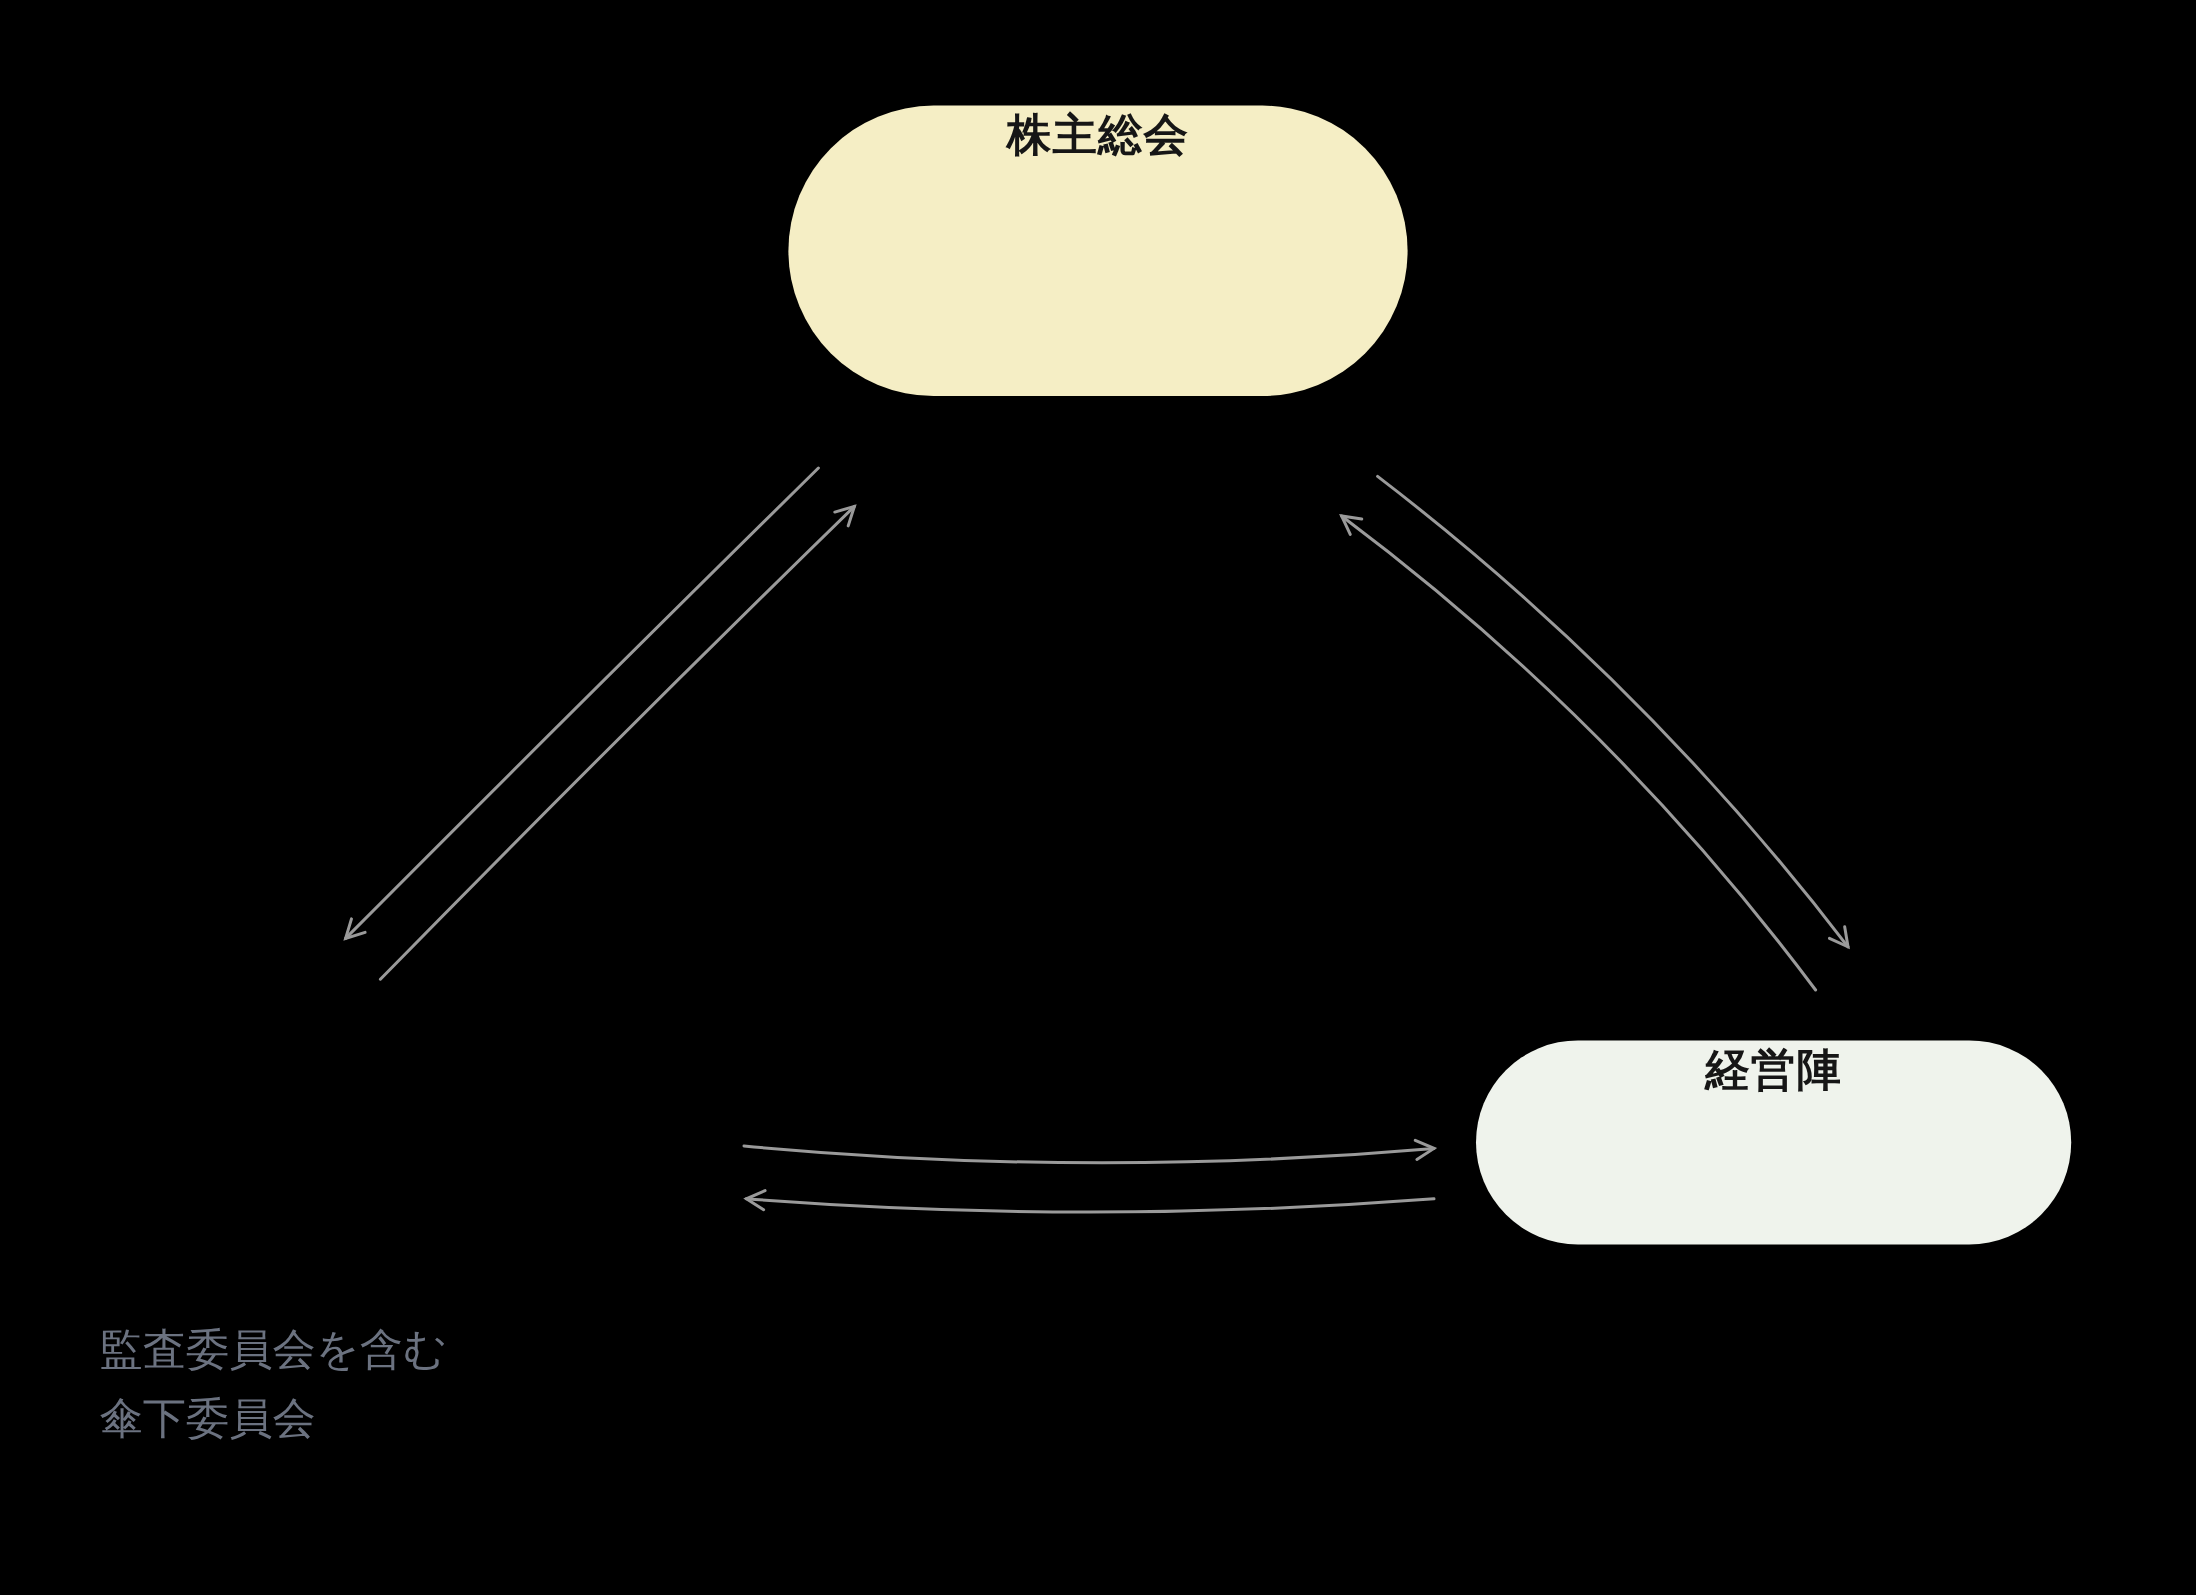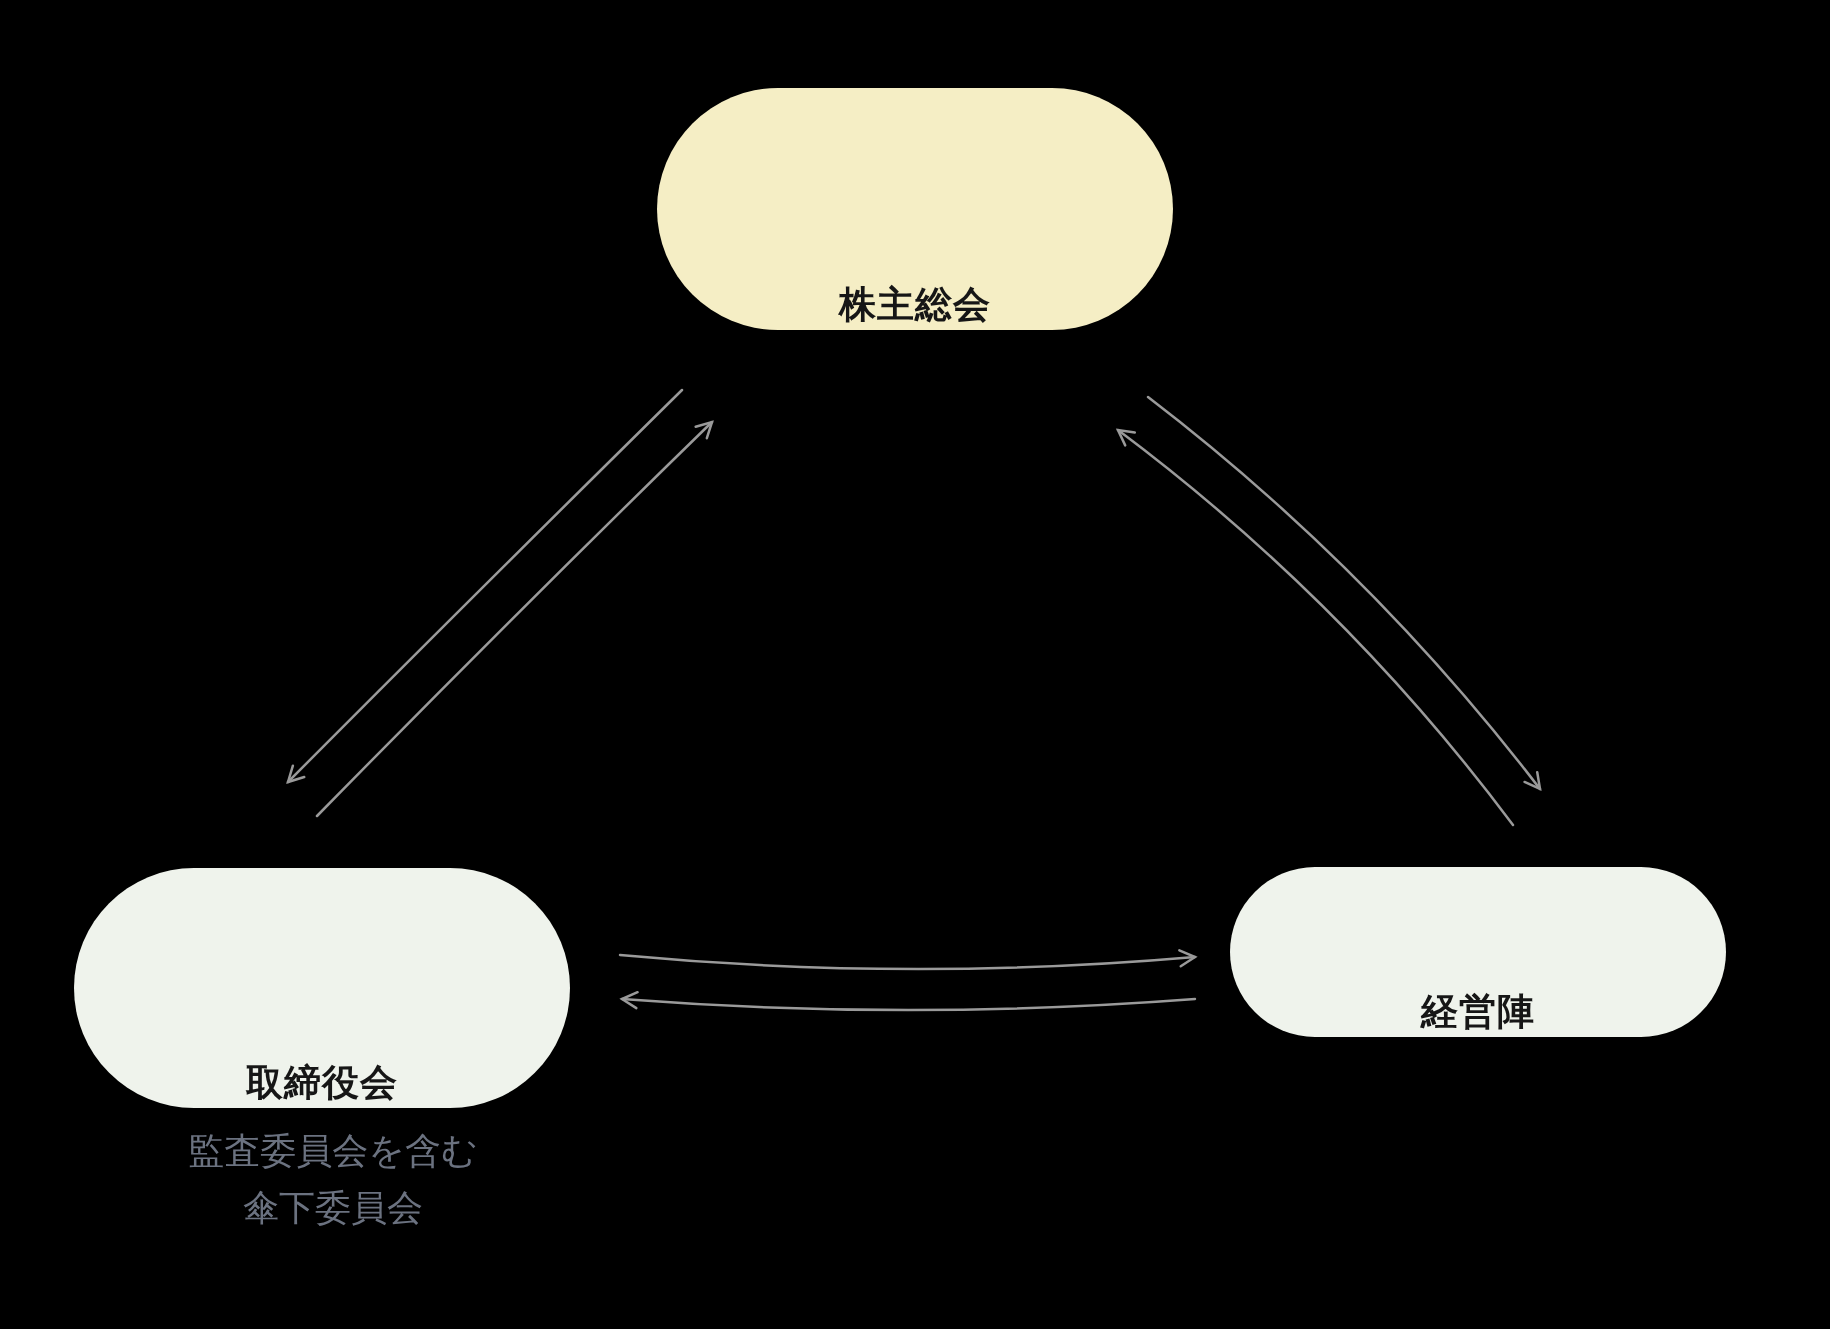--- a/index.html
+++ b/index.html
@@ -28,40 +28,39 @@
   }
   .edges path {
     fill: none;
     stroke: var(--arrow-color);
     stroke-width: 2.5;
     stroke-linecap: round;
   }
   .node {
     position: absolute;
     display: flex;
-    align-items: flex-end;
+    align-items: flex-start;
     justify-content: center;
     border-radius: 121px;
   }
   .node-top   { left: 657px;  top: 88px;  width: 516px; height: 242px; background: var(--node-top-fill); }
   .node-left  { left: 74px;   top: 868px; width: 496px; height: 240px; background: var(--node-bottom-fill); }
   .node-right { left: 1230px; top: 867px; width: 496px; height: 170px; background: var(--node-bottom-fill); }
   .node-label {
     font-size: 37px;
     font-weight: 700;
     color: var(--label-color);
     letter-spacing: 1px;
     white-space: nowrap;
   }
   .caption {
     position: absolute;
     left: 83px;
-    top: 1122px;
+    top: 1096px;
     width: 500px;
-    text-align: center;
     font-size: 36px;
     font-weight: 400;
     line-height: 57px;
     color: var(--caption-color);
   }
 </style>
 </head>
 <body>
 
 <div class="canvas">
@@ -77,23 +76,20 @@
     <path d="M1148,397 Q1370,567 1540,789" marker-end="url(#ah)"></path>
     <path d="M1513,825 Q1345,600 1118,430" marker-end="url(#ah)"></path>
     <path d="M620,955 Q907,982 1195,957" marker-end="url(#ah)"></path>
     <path d="M1195,999 Q908,1021 622,999" marker-end="url(#ah)"></path>
   </svg>
 
   <div class="node node-top">
     <span class="node-label">株主総会</span>
   </div>
 
-  <div class="node node-left">
-    <span class="node-label">取締役会</span>
-  </div>
 
   <div class="node node-right">
     <span class="node-label">経営陣</span>
   </div>
 
   <div class="caption">
     <div>監査委員会を含む</div>
     <div>傘下委員会</div>
   </div>
 

